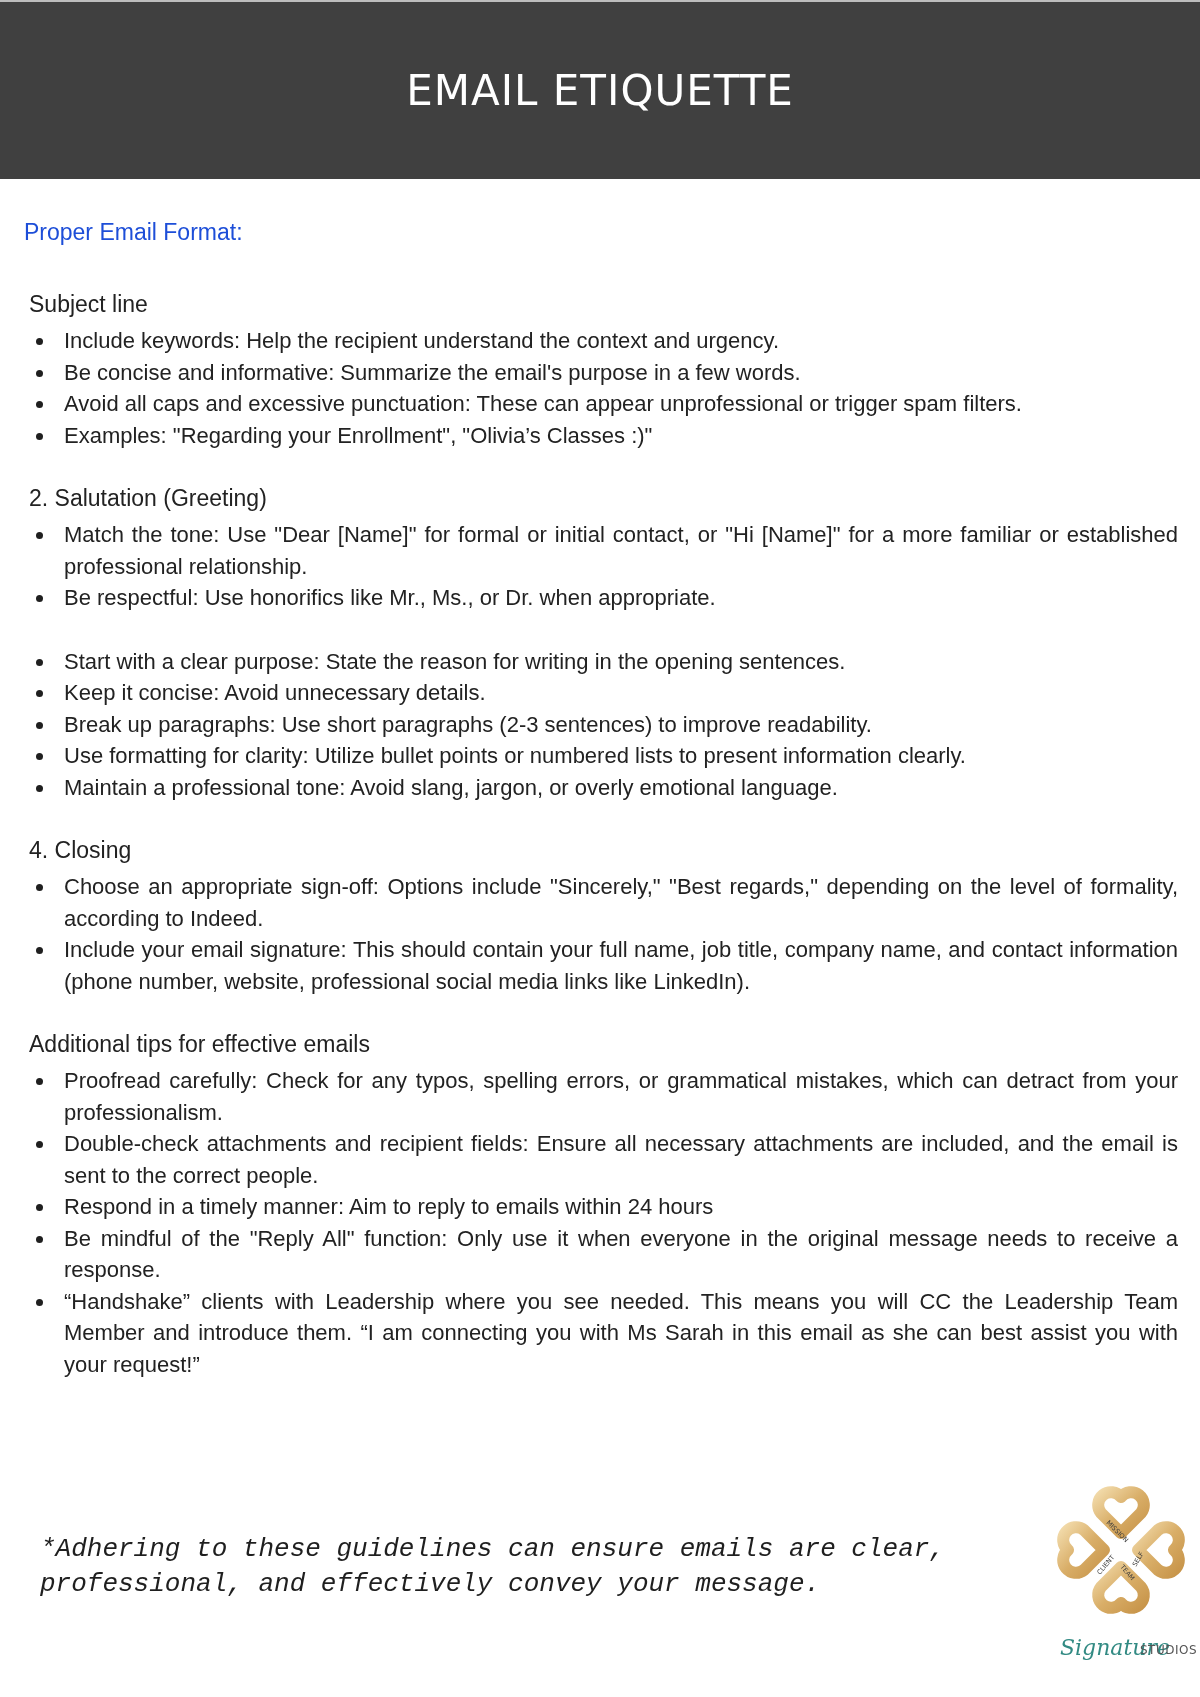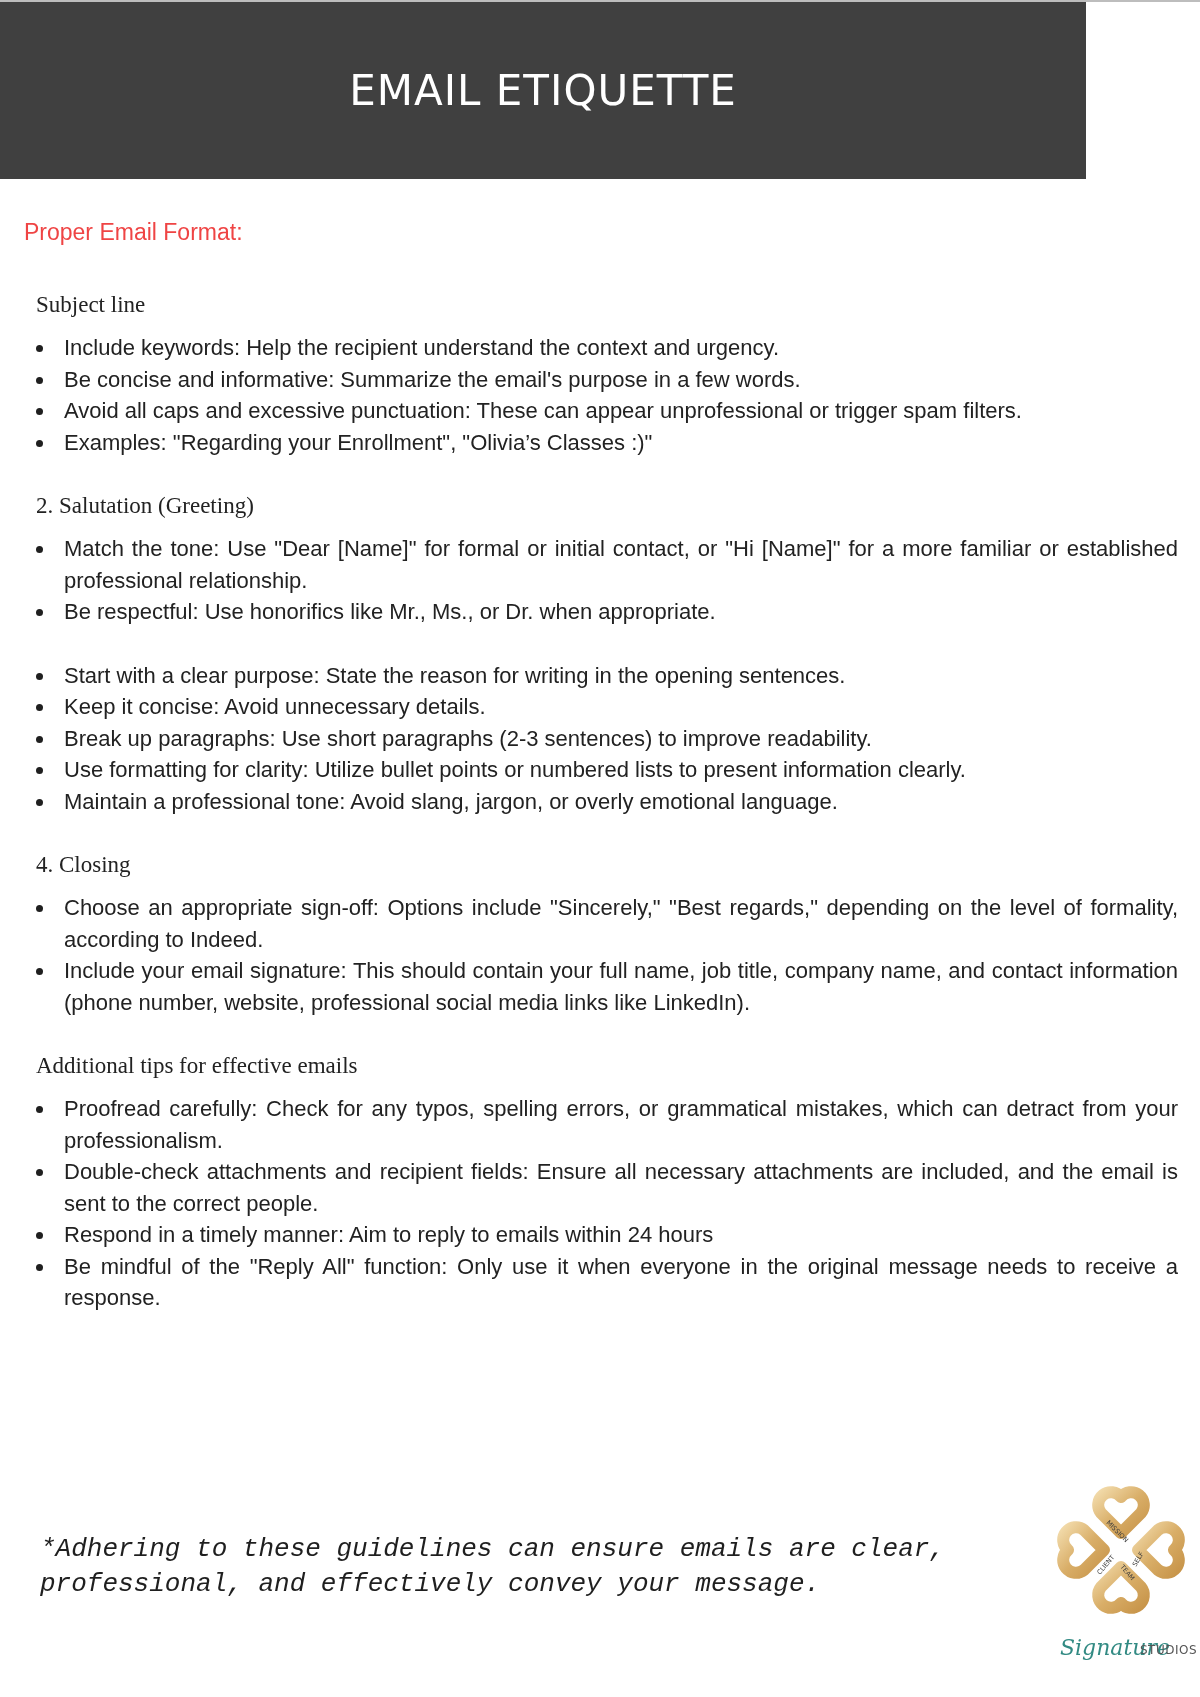--- a/index.html
+++ b/index.html
@@ -3,33 +3,33 @@
   <meta charset="utf-8">
   <style>
     html, body { margin: 0; padding: 0; background: #ffffff; }
     body {
       width: 1200px; height: 1697px; position: relative; overflow: hidden;
       font-family: "Liberation Sans", "DejaVu Sans", sans-serif;
       color: #1f1f1f;
     }
     .top-line { position: absolute; left: 0; top: 0; width: 1200px; height: 2px; background: #bdbdbd; }
     .header {
-      position: absolute; left: 0; top: 2px; width: 1086px; height: 177px;
+      position: absolute; left: 0; top: 2px; width: 1200px; height: 177px;
       background: #404040;
       display: flex; align-items: center; justify-content: center;
     }
     .header h1 {
       margin: 0; color: #ffffff; font-weight: normal;
       font-family: "DejaVu Sans", "Liberation Sans", sans-serif;
       font-size: 42px; letter-spacing: 1px;
     }
     .content { position: absolute; left: 24px; top: 212px; width: 1154px; }
-    .intro { font-size: 23px; font-weight: 500; color: #ef4444; margin: 0 0 37px 0; line-height: 40px; }
+    .intro { font-size: 23px; font-weight: 500; color: #1d4ed8; margin: 0 0 37px 0; line-height: 40px; }
     .section { margin-bottom: 32px; }
-    .section-title { font-size: 23px; line-height: 31px; margin: 12px; color: #222; font-family: Liberation Serif, serif; }
+    .section-title { font-size: 23px; line-height: 31px; margin: 5px; color: #222; }
     ul.bullets { margin: 0; padding: 0; list-style: none; }
     ul.bullets li {
       position: relative; padding-left: 40px;
       font-size: 22px; line-height: 31.5px; text-align: justify; color: #222;
     }
     ul.bullets li::before {
       content: ""; position: absolute; left: 12px; top: 13px;
       width: 7px; height: 7px; border-radius: 50%; background: #1f1f1f;
     }
     .closing-note {
@@ -97,20 +97,21 @@
     </ul>
   </section>
 
   <section class="section">
     <p class="section-title">Additional tips for effective emails</p>
     <ul class="bullets">
       <li>Proofread carefully: Check for any typos, spelling errors, or grammatical mistakes, which can detract from your professionalism.</li>
       <li>Double-check attachments and recipient fields: Ensure all necessary attachments are included, and the email is sent to the correct people.</li>
       <li>Respond in a timely manner: Aim to reply to emails within 24 hours</li>
       <li>Be mindful of the "Reply All" function: Only use it when everyone in the original message needs to receive a response.</li>
+      <li>“Handshake” clients with Leadership where you see needed. This means you will CC the Leadership Team Member and introduce them. “I am connecting you with Ms Sarah in this email as she can best assist you with your request!”</li>
     </ul>
   </section>
 </main>
 
 <p class="closing-note">*Adhering to these guidelines can ensure emails are clear, professional, and effectively convey your message.</p>
 
 <div class="logo">
   <svg class="logo-mark" viewBox="0 0 130 150" xmlns="http://www.w3.org/2000/svg">
     <defs>
       <linearGradient id="gold" x1="0" y1="0" x2="1" y2="1">

